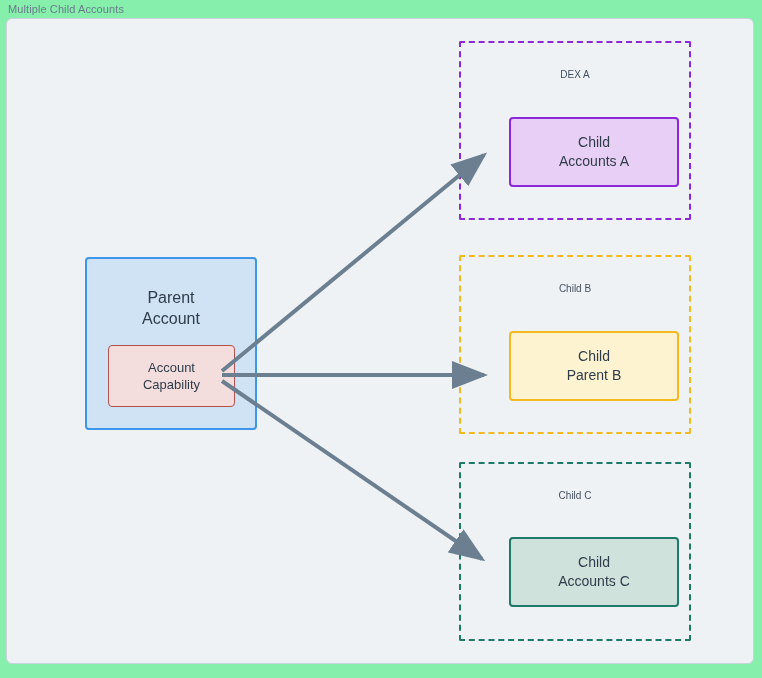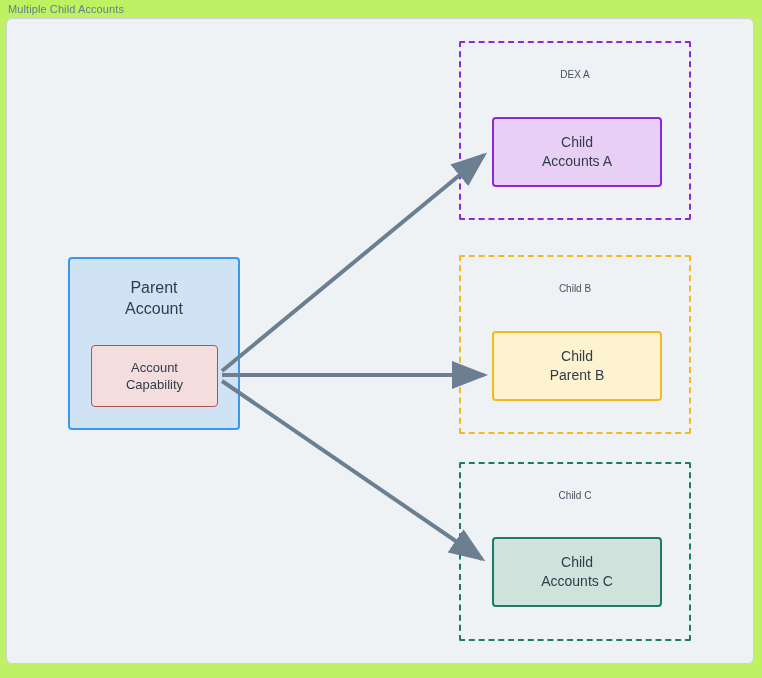--- a/index.html
+++ b/index.html
@@ -6,21 +6,21 @@
   html, body {
     margin: 0;
     padding: 0;
     background: #ffffff;
     font-family: "Liberation Sans", "DejaVu Sans", sans-serif;
   }
   #screen {
     position: relative;
     width: 762px;
     height: 678px;
-    background: #bef264;
+    background: #86efac;
     overflow: hidden;
   }
   
   .diagram-title {
     position: absolute;
     left: 8px;
     top: 3px;
     font-size: 11px;
     color: #6b7b8c;
     letter-spacing: 0.1px;
@@ -42,33 +42,34 @@
     position: absolute;
     box-sizing: border-box;
     display: flex;
     flex-direction: column;
     align-items: center;
     justify-content: center;
     text-align: center;
     border-radius: 4px;
     line-height: 1.34;
     color: #2f3c4a;
+    margin-left: 17px;
   }
   .node .line { display: block; white-space: nowrap; }
 
   
   .parent-account {
     left: 68px;
     top: 257px;
     width: 172px;
     height: 173px;
     background: #cfe3f5;
     border: 2px solid #3d96e8;
     justify-content: flex-start;
-    padding-top: 18px;
+    padding-top: 28px;
     font-size: 16px;
   }
   
   .capability {
     left: 91px;
     top: 345px;
     width: 127px;
     height: 62px;
     background: #f3dedd;
     border: 1.5px solid #b2524f;

